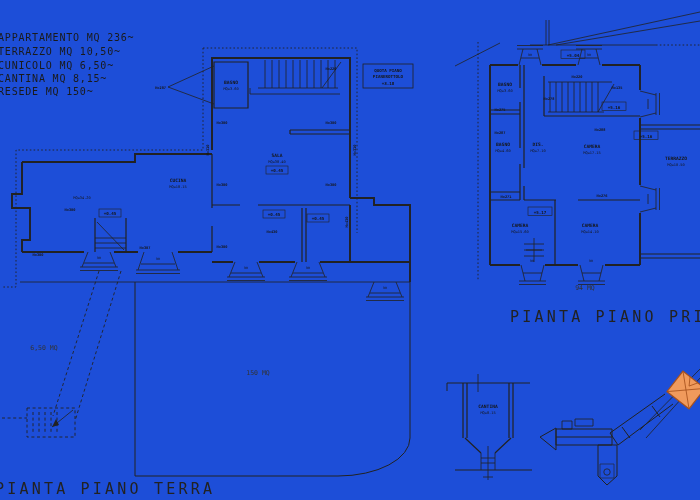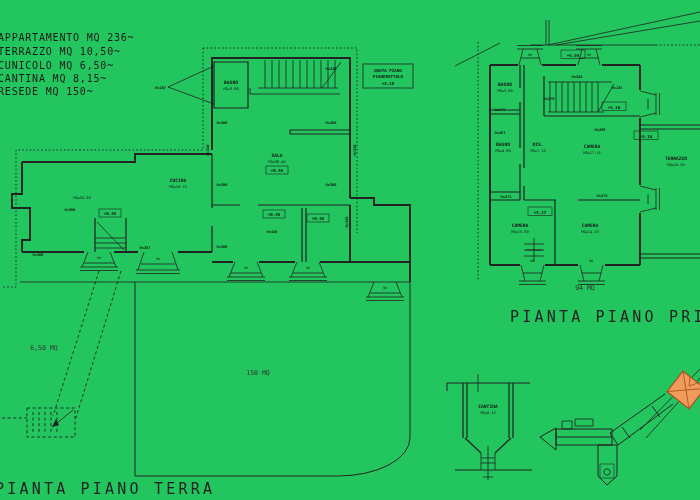--- a/index.html
+++ b/index.html
@@ -1,16 +1,16 @@
 <!DOCTYPE html>
 <html><head>
 <meta charset="utf-8">
 <style>
   html,body{margin:0;padding:0;background:#ffffff;}
-  .stage{position:relative;width:700px;height:500px;background:#22c55e;overflow:hidden;}
+  .stage{position:relative;width:700px;height:500px;background:#1d4ed8;overflow:hidden;}
   svg{display:block;}
   svg path, svg rect.box, svg circle{stroke:#222;fill:none;stroke-linecap:butt;stroke-linejoin:miter;}
   .w2{stroke-width:1.9;}
   .w12{stroke-width:1.2;}
   .w1{stroke-width:1;}
   .w08{stroke-width:0.8;}
   .w06{stroke-width:0.6;}
   .dot{stroke-width:0.9;stroke-dasharray:1.6 2.2;}
   .dsh{stroke-width:0.9;stroke-dasharray:3 2.6;}
   svg text{fill:#161616;font-family:"DejaVu Sans Mono",monospace;text-anchor:middle;}

